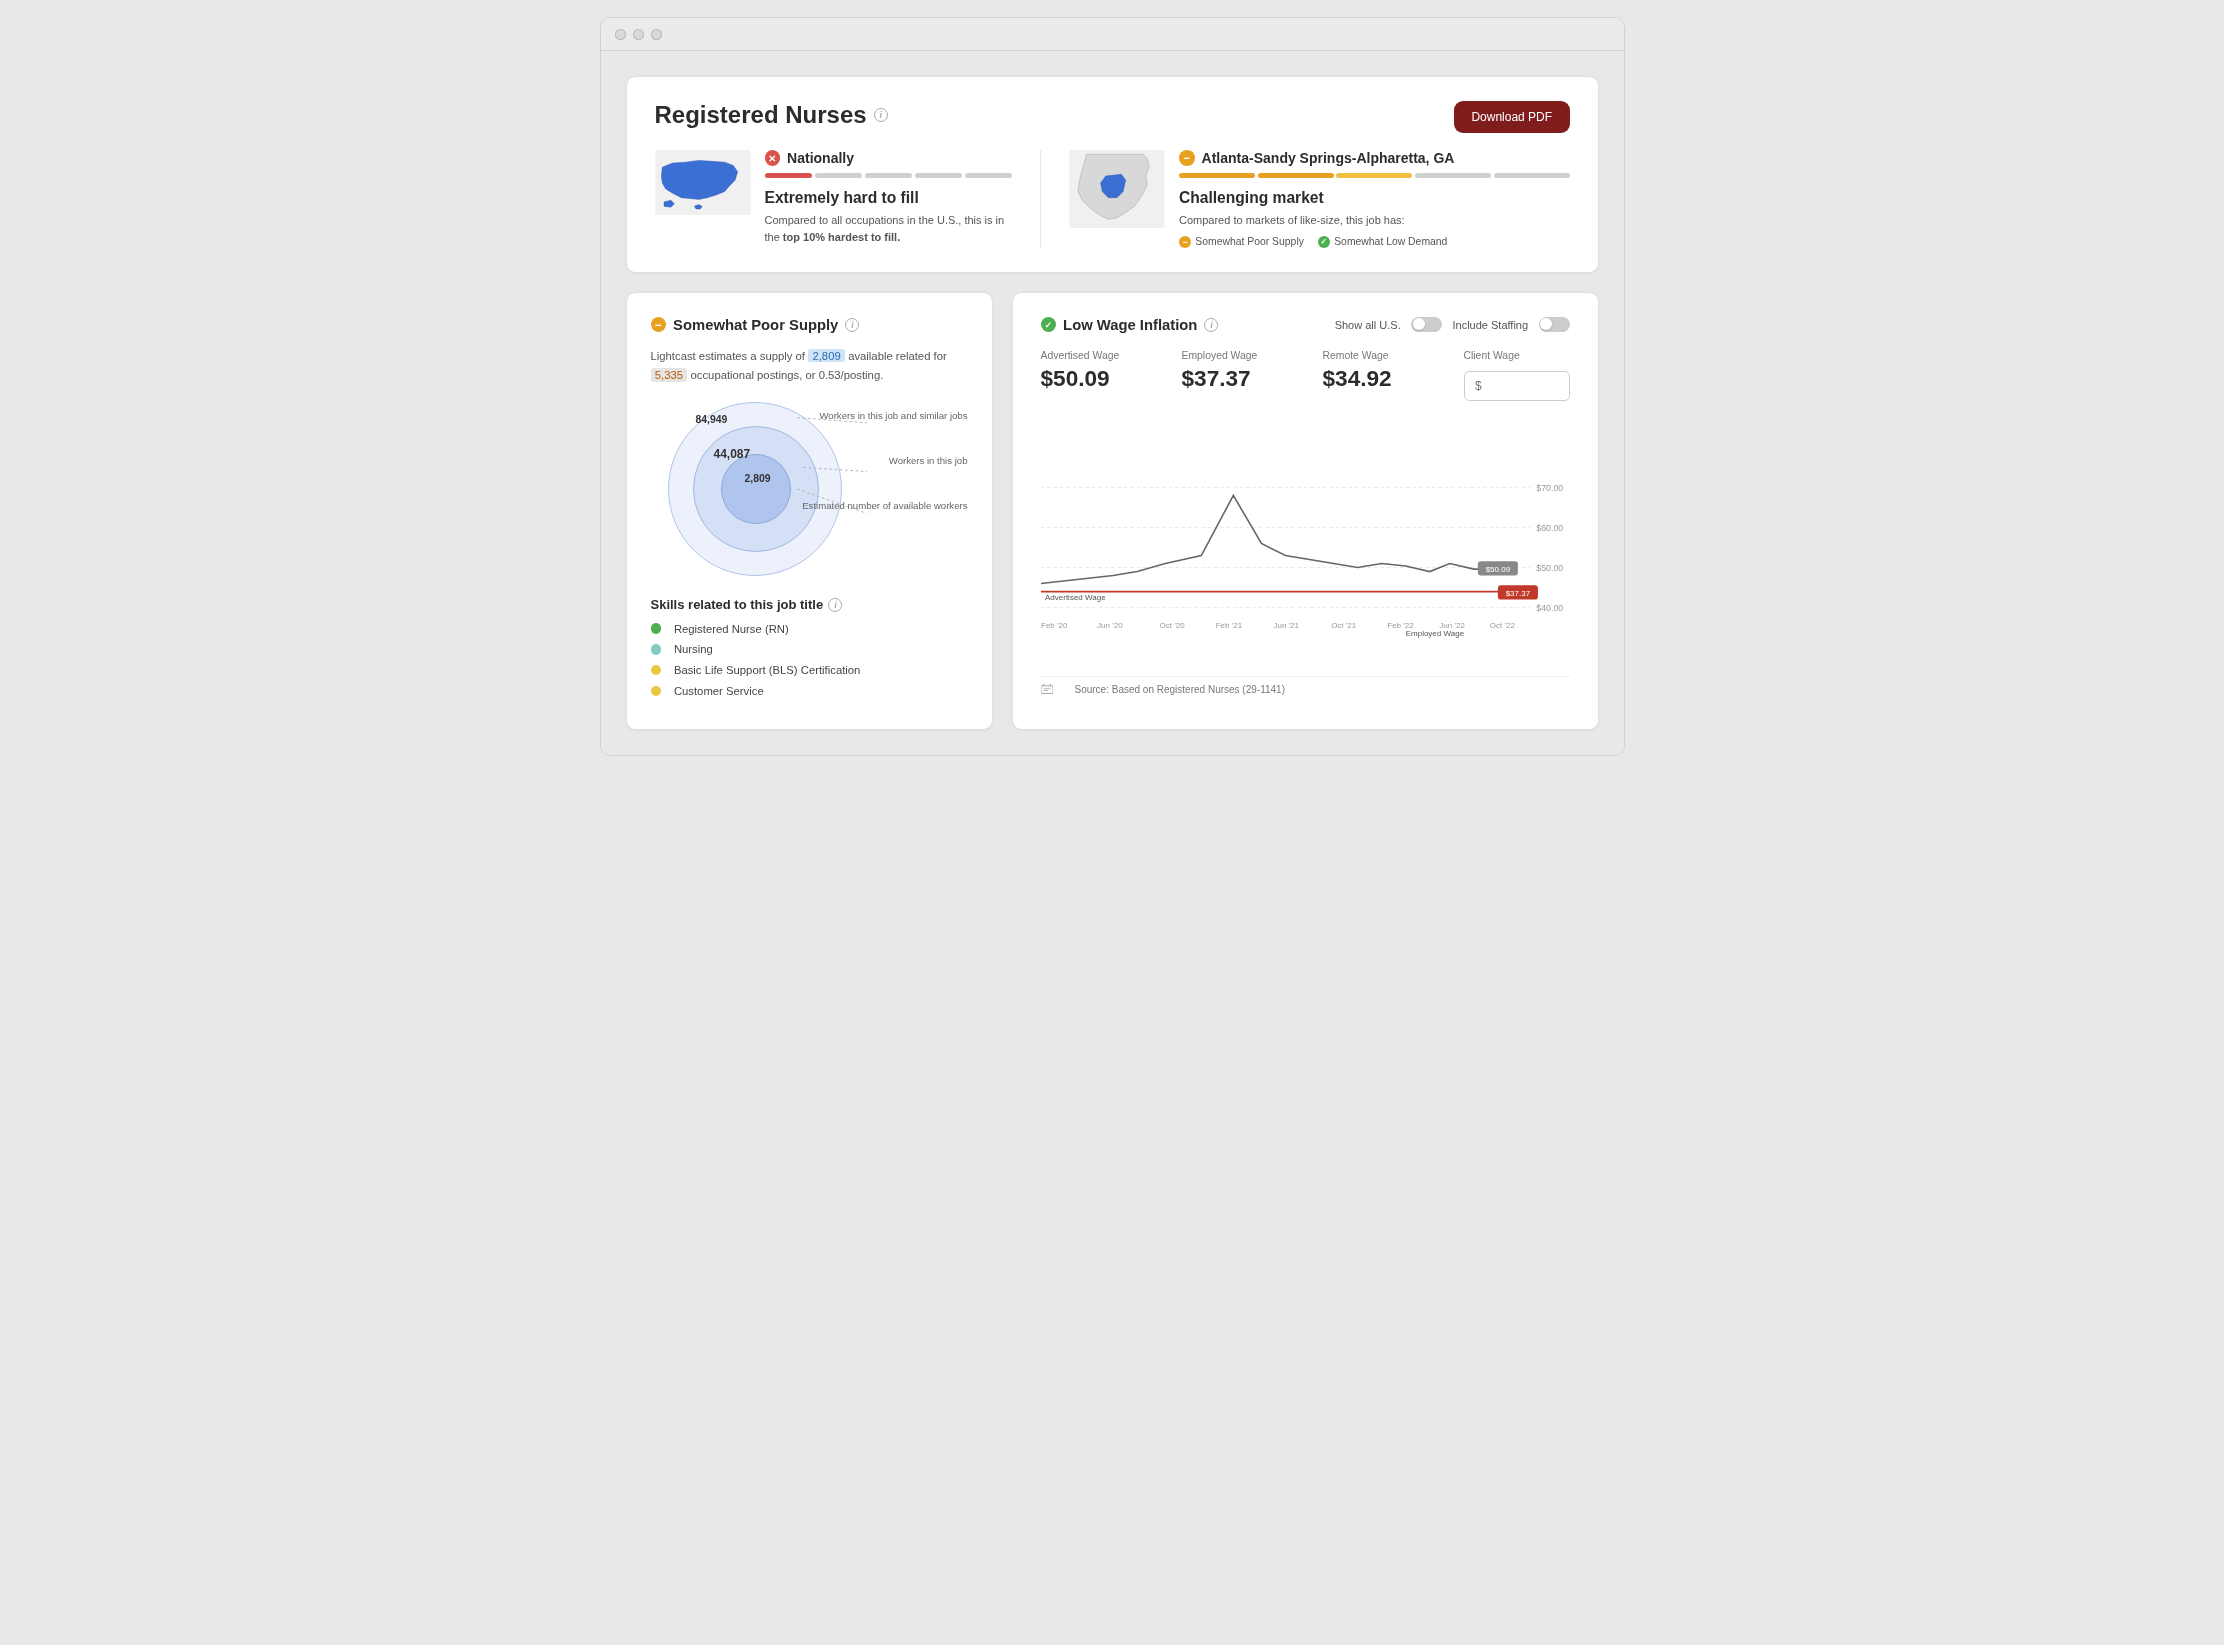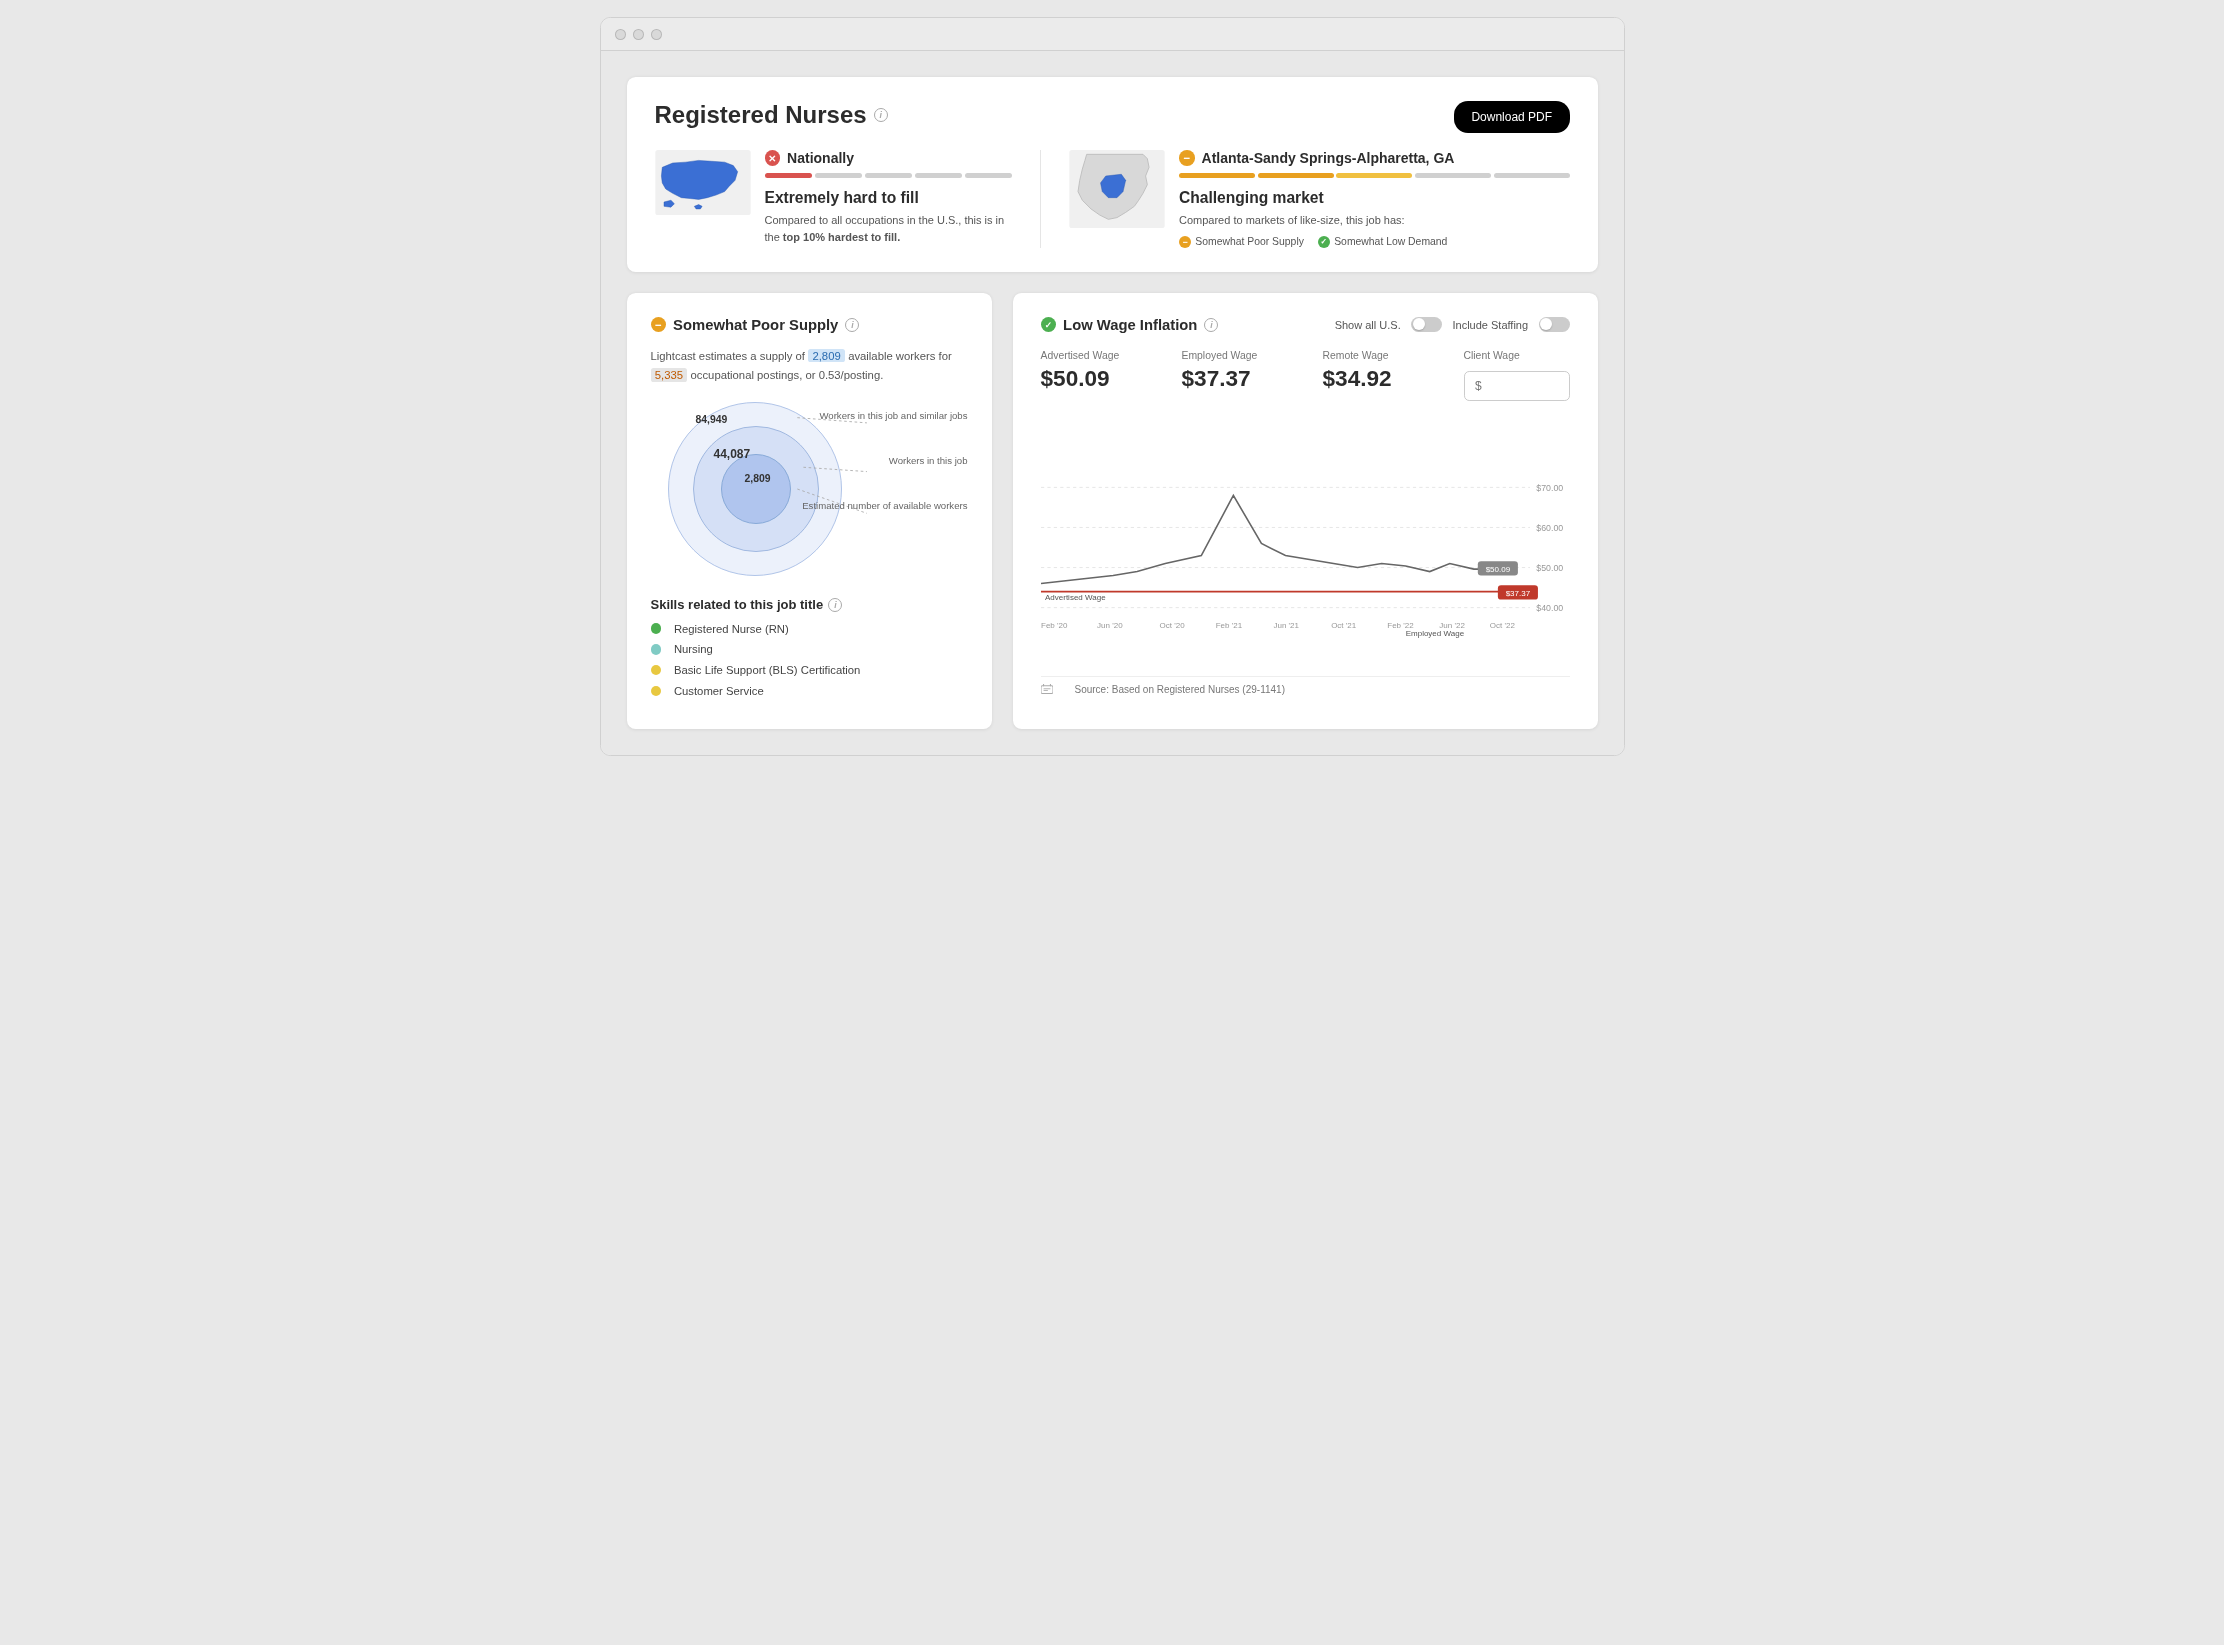--- a/index.html
+++ b/index.html
@@ -66,24 +66,24 @@
       display: inline-flex;
       align-items: center;
       justify-content: center;
       font-size: 8.7px;
       color: #aaa;
       font-style: italic;
       font-weight: 600;
       cursor: pointer;
     }
     .download-btn {
-      background: #000000;
+      background: #7f1d1d;
       color: #fff;
       border: none;
-      border-radius: 14px;
+      border-radius: 9px;
       padding: 8.7px 17.4px;
       font-size: 12px;
       font-weight: 500;
       cursor: pointer;
     }
     .top-card-body {
       display: flex;
       gap: 0;
     }
     .national-section {
@@ -482,21 +482,21 @@
 
       <div class="left-panel">
         <div class="panel-title">
           <span class="icon-orange-minus">−</span>
           <span>Somewhat Poor Supply</span>
           <span class="info-icon">i</span>
         </div>
         <div class="supply-desc">
           <span>Lightcast estimates a supply of</span>
           <span class="highlight-blue">2,809</span>
-          <span>available workers for</span>
+          <span>available related for</span>
           <span class="highlight-orange">5,335</span>
           <span>occupational postings, or 0.53/posting.</span>
         </div>
 
         <div class="venn-container">
 
           <div class="venn-circle" style="width:174px;height:174px;background:rgba(180,200,240,0.25);border:1.3px solid #b0c4e8;top:0;left:17.4px;"></div>
 
           <div class="venn-circle" style="width:126px;height:126px;background:rgba(160,185,235,0.3);border:1.3px solid #a0b8e0;top:24px;left:42px;"></div>
 

